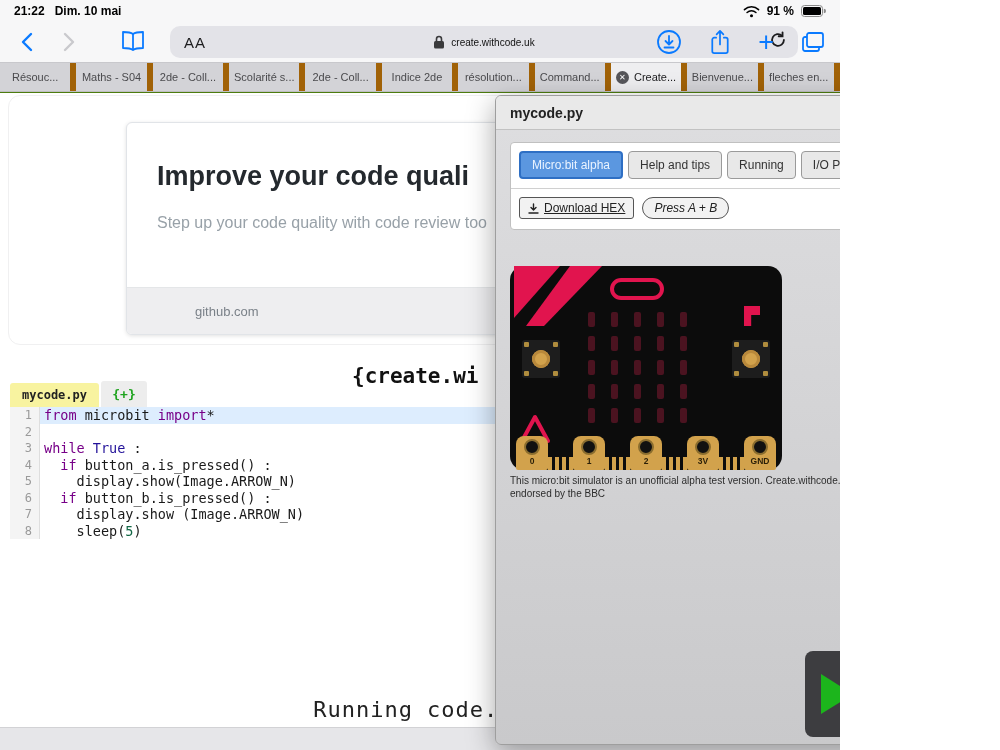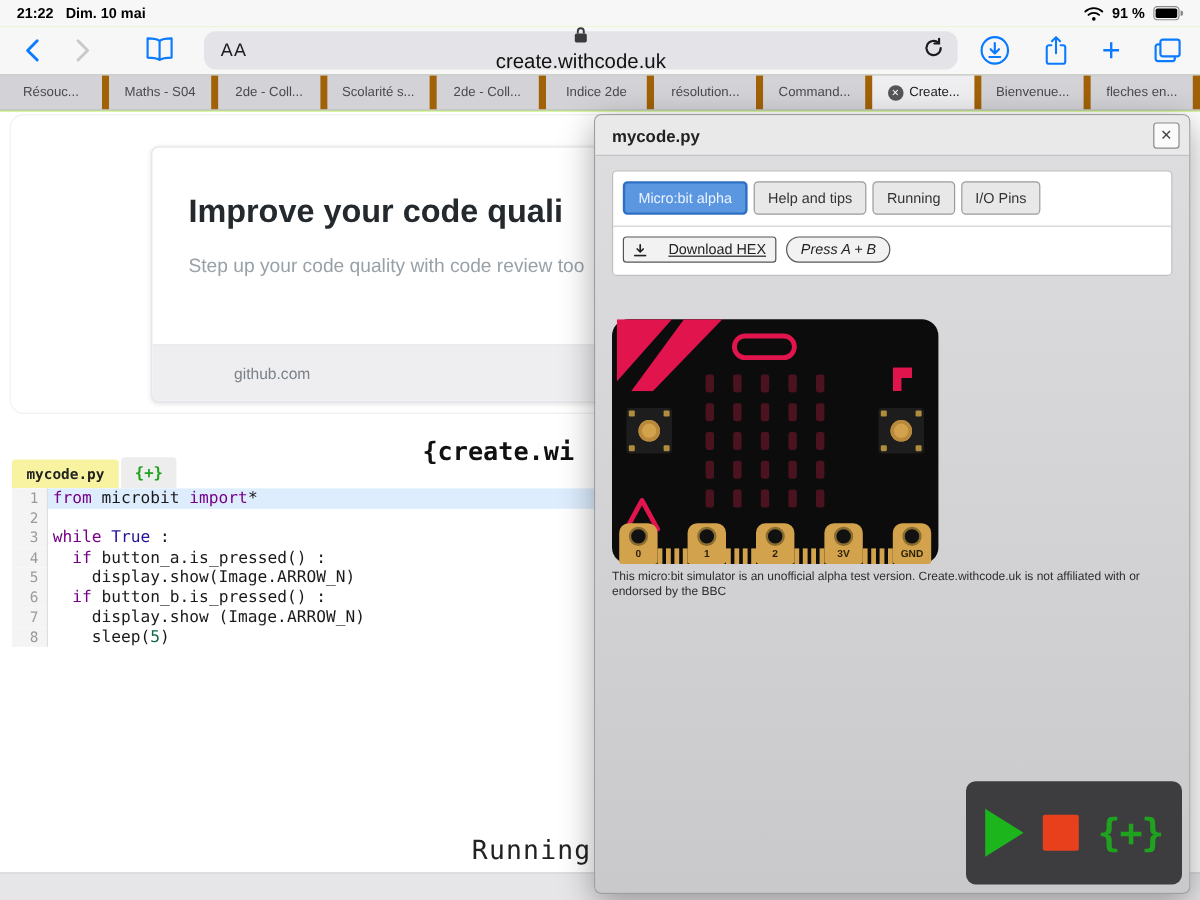--- a/index.html
+++ b/index.html
@@ -1,32 +1,32 @@
 <!DOCTYPE html>
 <html><head>
 <meta charset="utf-8">
 <style>
   * { margin:0; padding:0; box-sizing:border-box; }
   html,body { width:1000px; height:750px; font-family:"Liberation Sans", sans-serif; }
-  .screen { position:relative; width:1000px; height:750px; background:#bef264; overflow:hidden; }
+  .screen { position:relative; width:840px; height:750px; background:#4d7c0f; overflow:hidden; }
 
   
   .status-bar { position:absolute; top:0; left:0; right:0; height:22px; background:#f7f7f8;
     display:flex; justify-content:space-between; align-items:center; padding:0 14px;
     font-size:12px; font-weight:600; color:#000; }
   .status-left { display:flex; gap:10px; align-items:center; }
   .status-right { display:flex; gap:7px; align-items:center; }
 
   
   .toolbar { position:absolute; top:22px; left:0; right:0; height:40px; background:#f7f7f8; }
   .tbtn { position:absolute; top:8px; display:flex; align-items:center; justify-content:center; cursor:default; }
   .addr { position:absolute; left:158px; top:4px; width:628px; height:32px; background:#e3e3e8;
     border-radius:10px; display:flex; align-items:center; justify-content:center;margin-left:12px; }
   .addr .aa { position:absolute; left:14px; font-size:15px; color:#1c1c1e; letter-spacing:1px; }
-  .addr .urlbox { display:flex; align-items:center; gap:6px; font-size:17px; color:#111;flex-direction:column; }
+  .addr .urlbox { display:flex; align-items:center; gap:6px; font-size:10px; color:#111; }
   .addr .reload { position:absolute; right:10px; }
   .right-icons { position:absolute; right:14px; top:4px; height:32px; display:flex; align-items:center; gap:26px; }
   .plus-glyph { font-size:27px; font-weight:300; color:#0a7aff; line-height:1; }
 
   
   .tab-bar { position:absolute; top:62px; left:0; right:0; height:30px; background:#d3d3d7;
     display:flex; border-top:1px solid #c8c8cc; border-bottom:1px solid #bfbfc2; }
   .btab { flex:1; display:flex; align-items:center; justify-content:center; gap:5px;
     font-size:11px; color:#4a4a4d; border-right:6px solid #a16207; background:#d3d3d7;
     overflow:hidden; white-space:nowrap; }
@@ -84,21 +84,21 @@
     font-size:12px; line-height:20px; text-align:center; }
 
   .tool-panel { margin:12px 14px 0 14px; background:#fff; border:1px solid #c0c0c0;
     border-radius:4px; padding:8px; }
   .tool-tab-row { display:flex; gap:5px; margin-bottom:5px; }
   .tool-tab { border:1px solid #9a9a9a; background:#e8e8e8; color:#333; font-size:12px;
     font-family:"Liberation Sans", sans-serif; padding:5px 11px; border-radius:4px; cursor:default; }
   .tool-tab.active { background:#5b97e0; border:2px solid #2e6fc4; color:#eaf3ff; }
   .tool-actions { border-top:1px solid #d0d0d0; margin:9px -8px 0 -8px; padding:8px 8px 2px 8px;
     display:flex; gap:8px; align-items:center; }
-  .download-btn { display:inline-flex; align-items:center; gap:18px; border:1px solid #555;
+  .download-btn { display:inline-flex; align-items:center; gap:5px; border:1px solid #555;
     border-radius:3px; padding:3px 8px; font-size:12px; background:#f2f2f2; color:#222; }
   .download-btn span { text-decoration:underline; }
   .pressab-btn { border:1px solid #555; border-radius:12px; padding:3px 11px; font-size:12px;
     background:#f2f2f2; color:#222;font-style:italic; }
 
   
   .sim-board { position:absolute; left:14px; top:170px; width:272px; height:204px;
     background:#0c0c0c; border-radius:14px; }
   .deco-tl { position:absolute; left:4px; top:0; }
   .pill { position:absolute; left:100px; top:12px; width:54px; height:22px;

